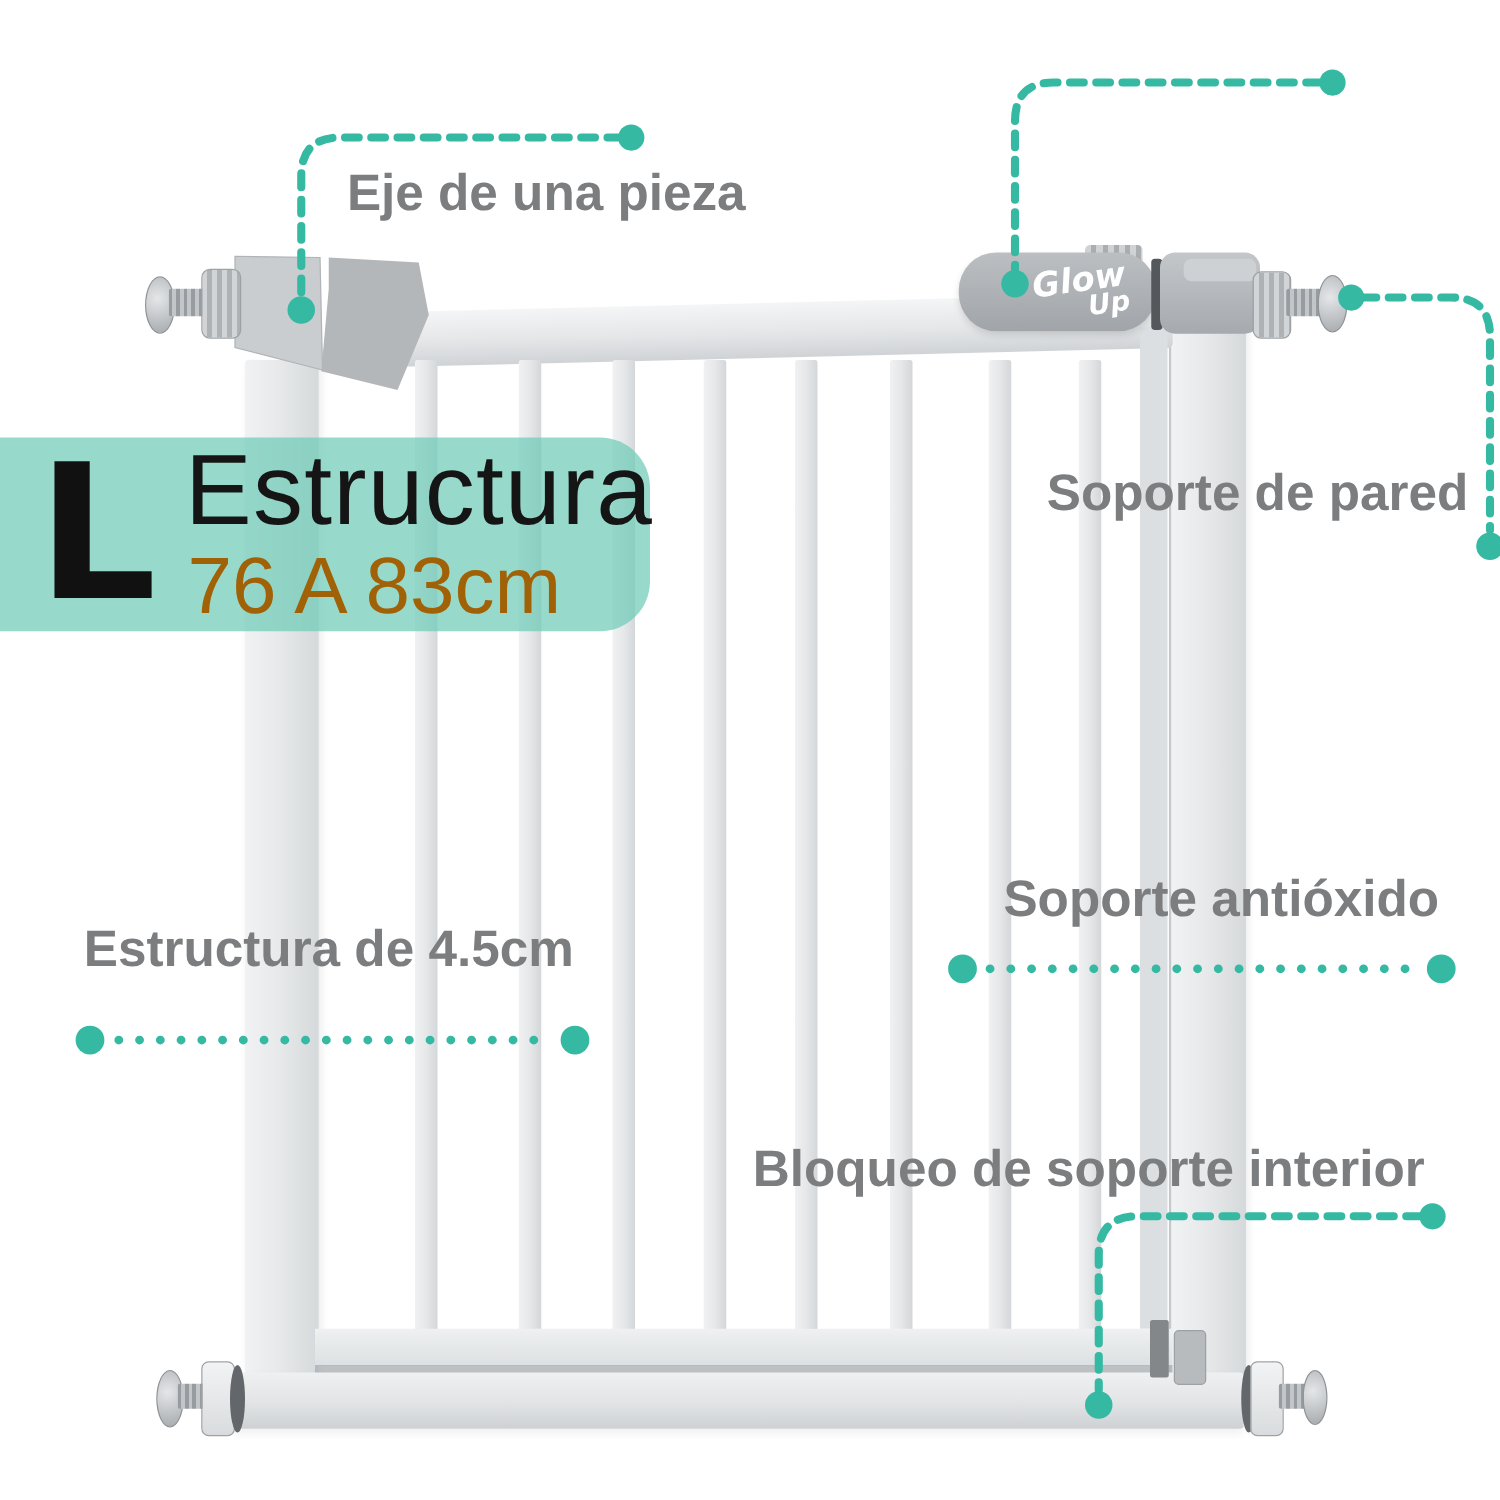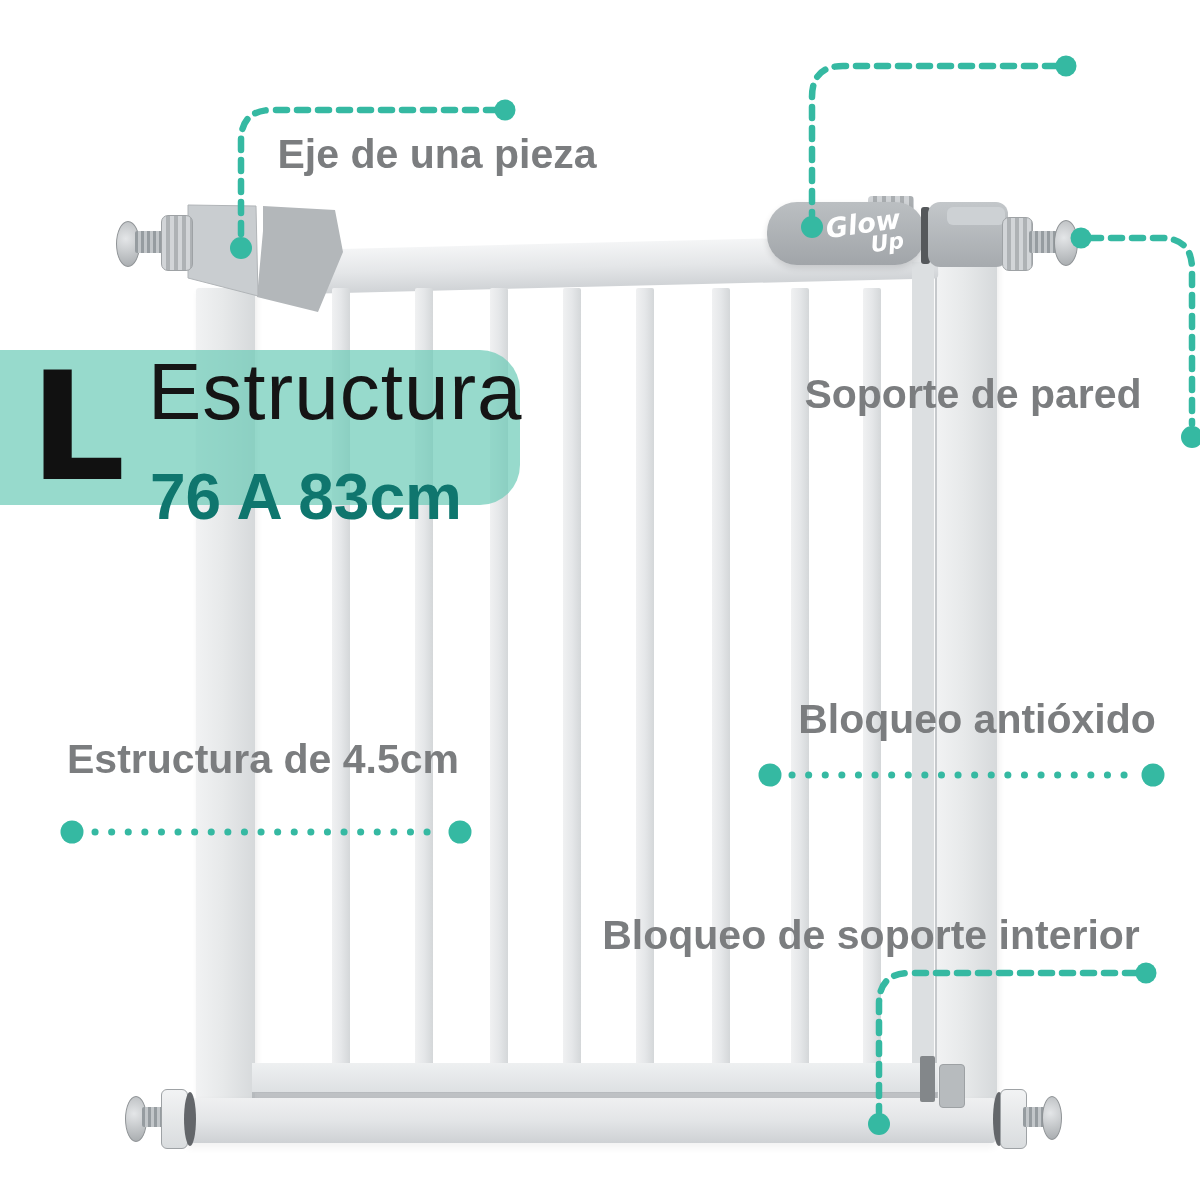--- a/index.html
+++ b/index.html
@@ -20,22 +20,22 @@
         border:1px solid #8f9396;}
   .washer{border-radius:50%;background:#63666a;}
   
   #badge{left:0;top:350px;width:520px;height:155px;border-radius:0 40px 40px 0;
          background:rgba(111,204,184,0.72);z-index:20;}
   #badge-letter{left:30px;top:352px;width:95px;height:150px;display:flex;align-items:center;
                 justify-content:center;font-family:"DejaVu Sans",sans-serif;font-weight:bold;
                 font-size:150px;line-height:1;color:#111;z-index:21;}
   #badge-title{left:148px;top:352px;font-size:80px;font-weight:normal;color:#151515;
                line-height:1;letter-spacing:1px;z-index:21;white-space:nowrap;}
-  #badge-range{left:150px;top:436px;font-size:64px;font-weight:bold;color:#0f766e;
-               line-height:1;z-index:21;white-space:nowrap;margin-top:29px;}
+  #badge-range{left:150px;top:436px;font-size:64px;font-weight:normal;color:#a16207;
+               line-height:1;z-index:21;white-space:nowrap;}
   
   .callout-label{font-size:41px;font-weight:bold;color:#7b7d7f;line-height:1.2;
                  white-space:nowrap;transform:translateX(-50%);z-index:40;}
   
   #gate-svg{left:0;top:0;z-index:5;pointer-events:none;}
   #callout-svg{left:0;top:0;z-index:30;pointer-events:none;}
   .hw{z-index:10;}
 </style>
 </head>
 <body>
@@ -134,18 +134,18 @@
       <circle cx="1146" cy="973" r="10.5"></circle>
       <circle cx="879" cy="1124" r="11"></circle>
       <circle cx="770" cy="775" r="11.5"></circle>
       <circle cx="1153" cy="775" r="11.5"></circle>
       <circle cx="72" cy="832" r="11.5"></circle>
       <circle cx="460" cy="832" r="11.5"></circle>
     </g>
   </svg>
 
   <div class="abs callout-label" style="left:437px;top:130px;">Eje de una pieza</div>
-  <div class="abs callout-label" style="left:973px;top:370px;">Soporte de pared</div>
-  <div class="abs callout-label" style="left:977px;top:695px;">Bloqueo antióxido</div>
+  <div class="abs callout-label" style="left:1006px;top:370px;">Soporte de pared</div>
+  <div class="abs callout-label" style="left:977px;top:695px;">Soporte antióxido</div>
   <div class="abs callout-label" style="left:263px;top:735px;">Estructura de 4.5cm</div>
   <div class="abs callout-label" style="left:871px;top:911px;">Bloqueo de soporte interior</div>
 
 </div>
 
 </body></html>

